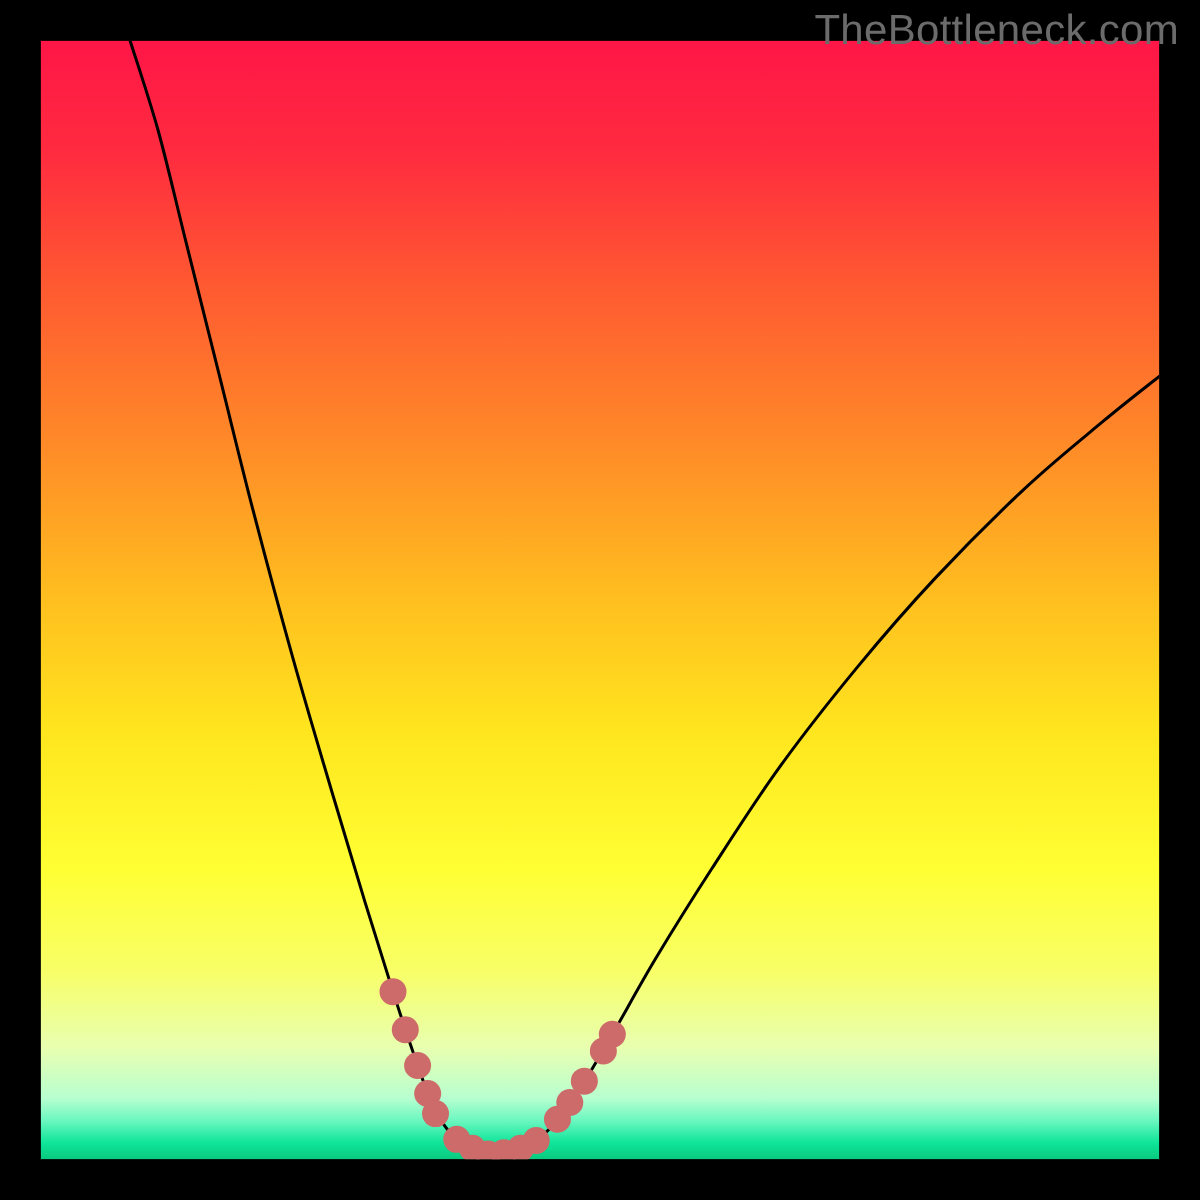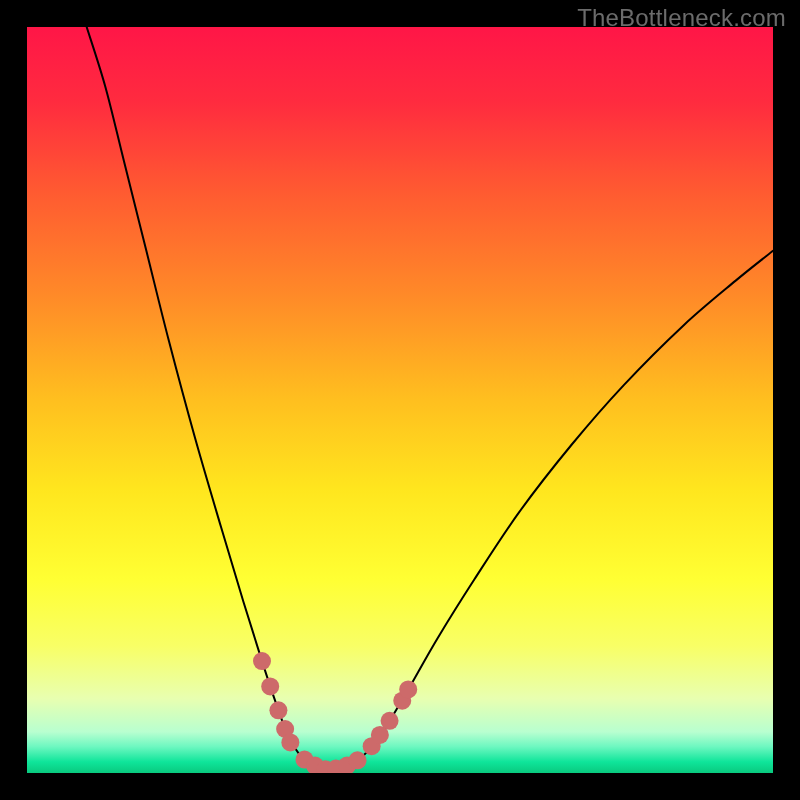--- a/index.html
+++ b/index.html
@@ -15,21 +15,21 @@
     position: relative;
     width: 800px;
     height: 800px;
     background: #000;
   }
   .watermark {
     position: absolute;
     top: 4px;
     right: 14px;
     color: #6b6b6b;
-    font-size: 24px;
+    font-size: 28px;
     font-weight: 400;
     letter-spacing: 0.2px;
     z-index: 5;
     user-select: none;
   }
   .plot {
     position: absolute;
     left: 27px;
     top: 27px;
     width: 746px;

